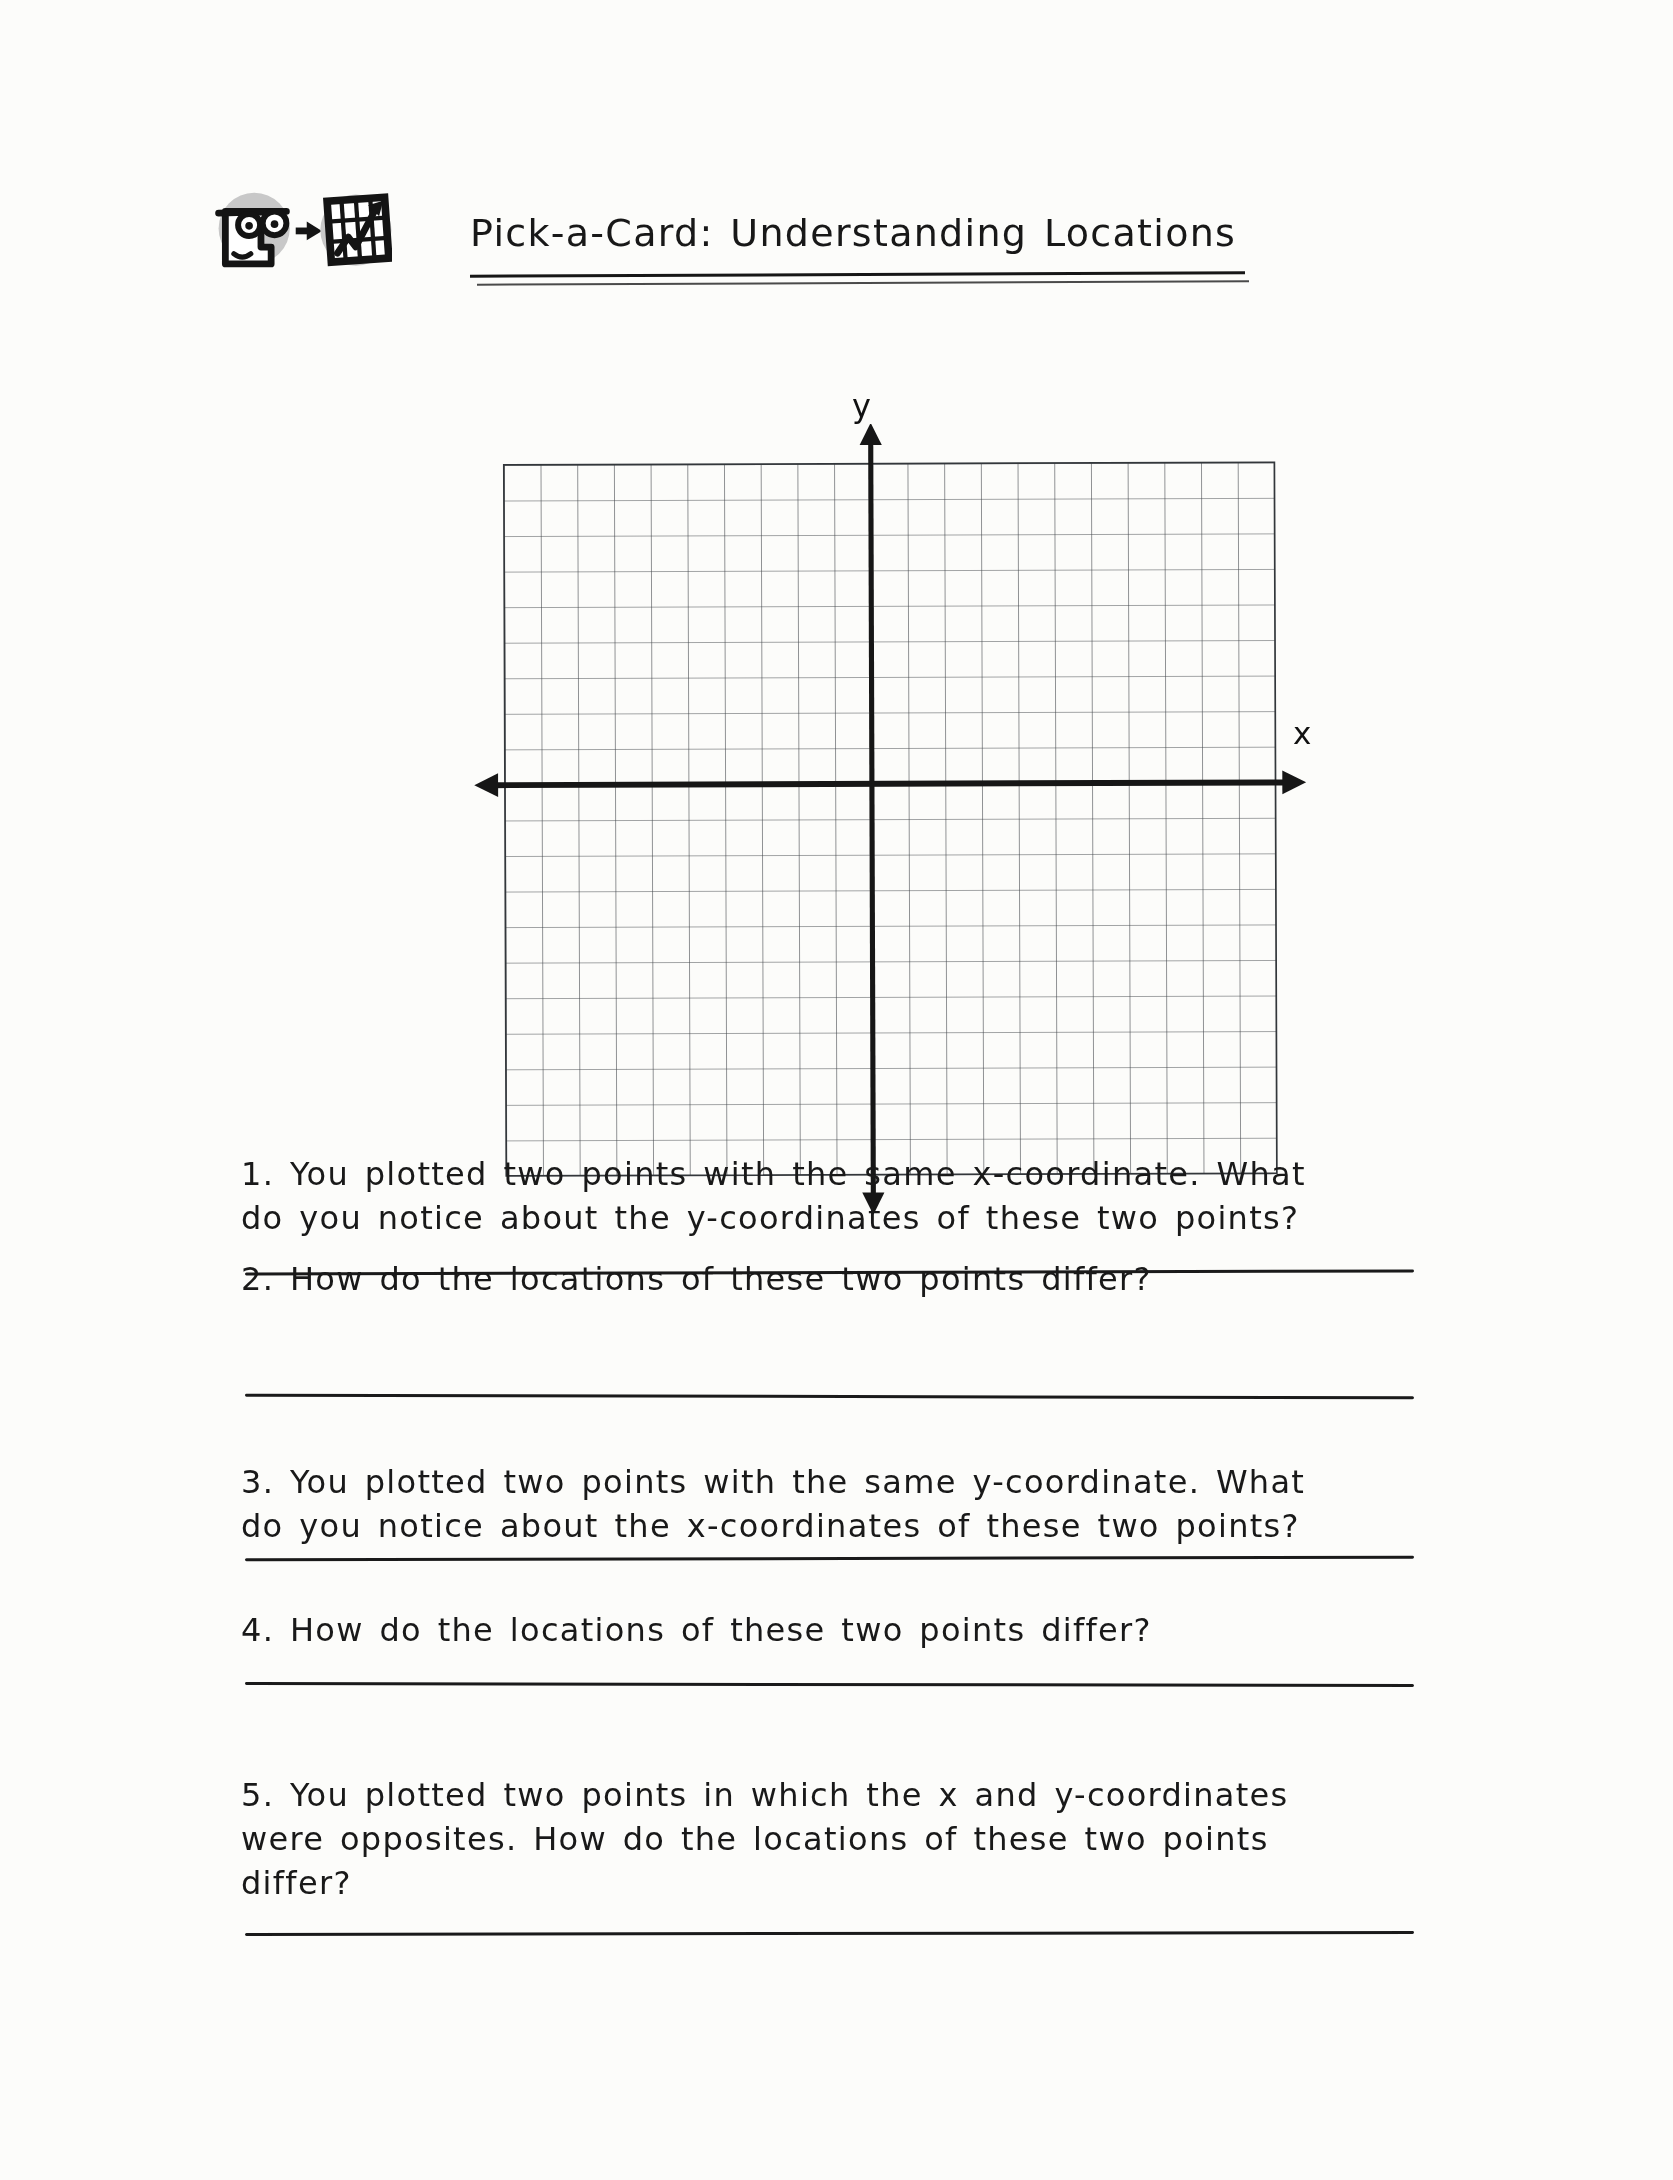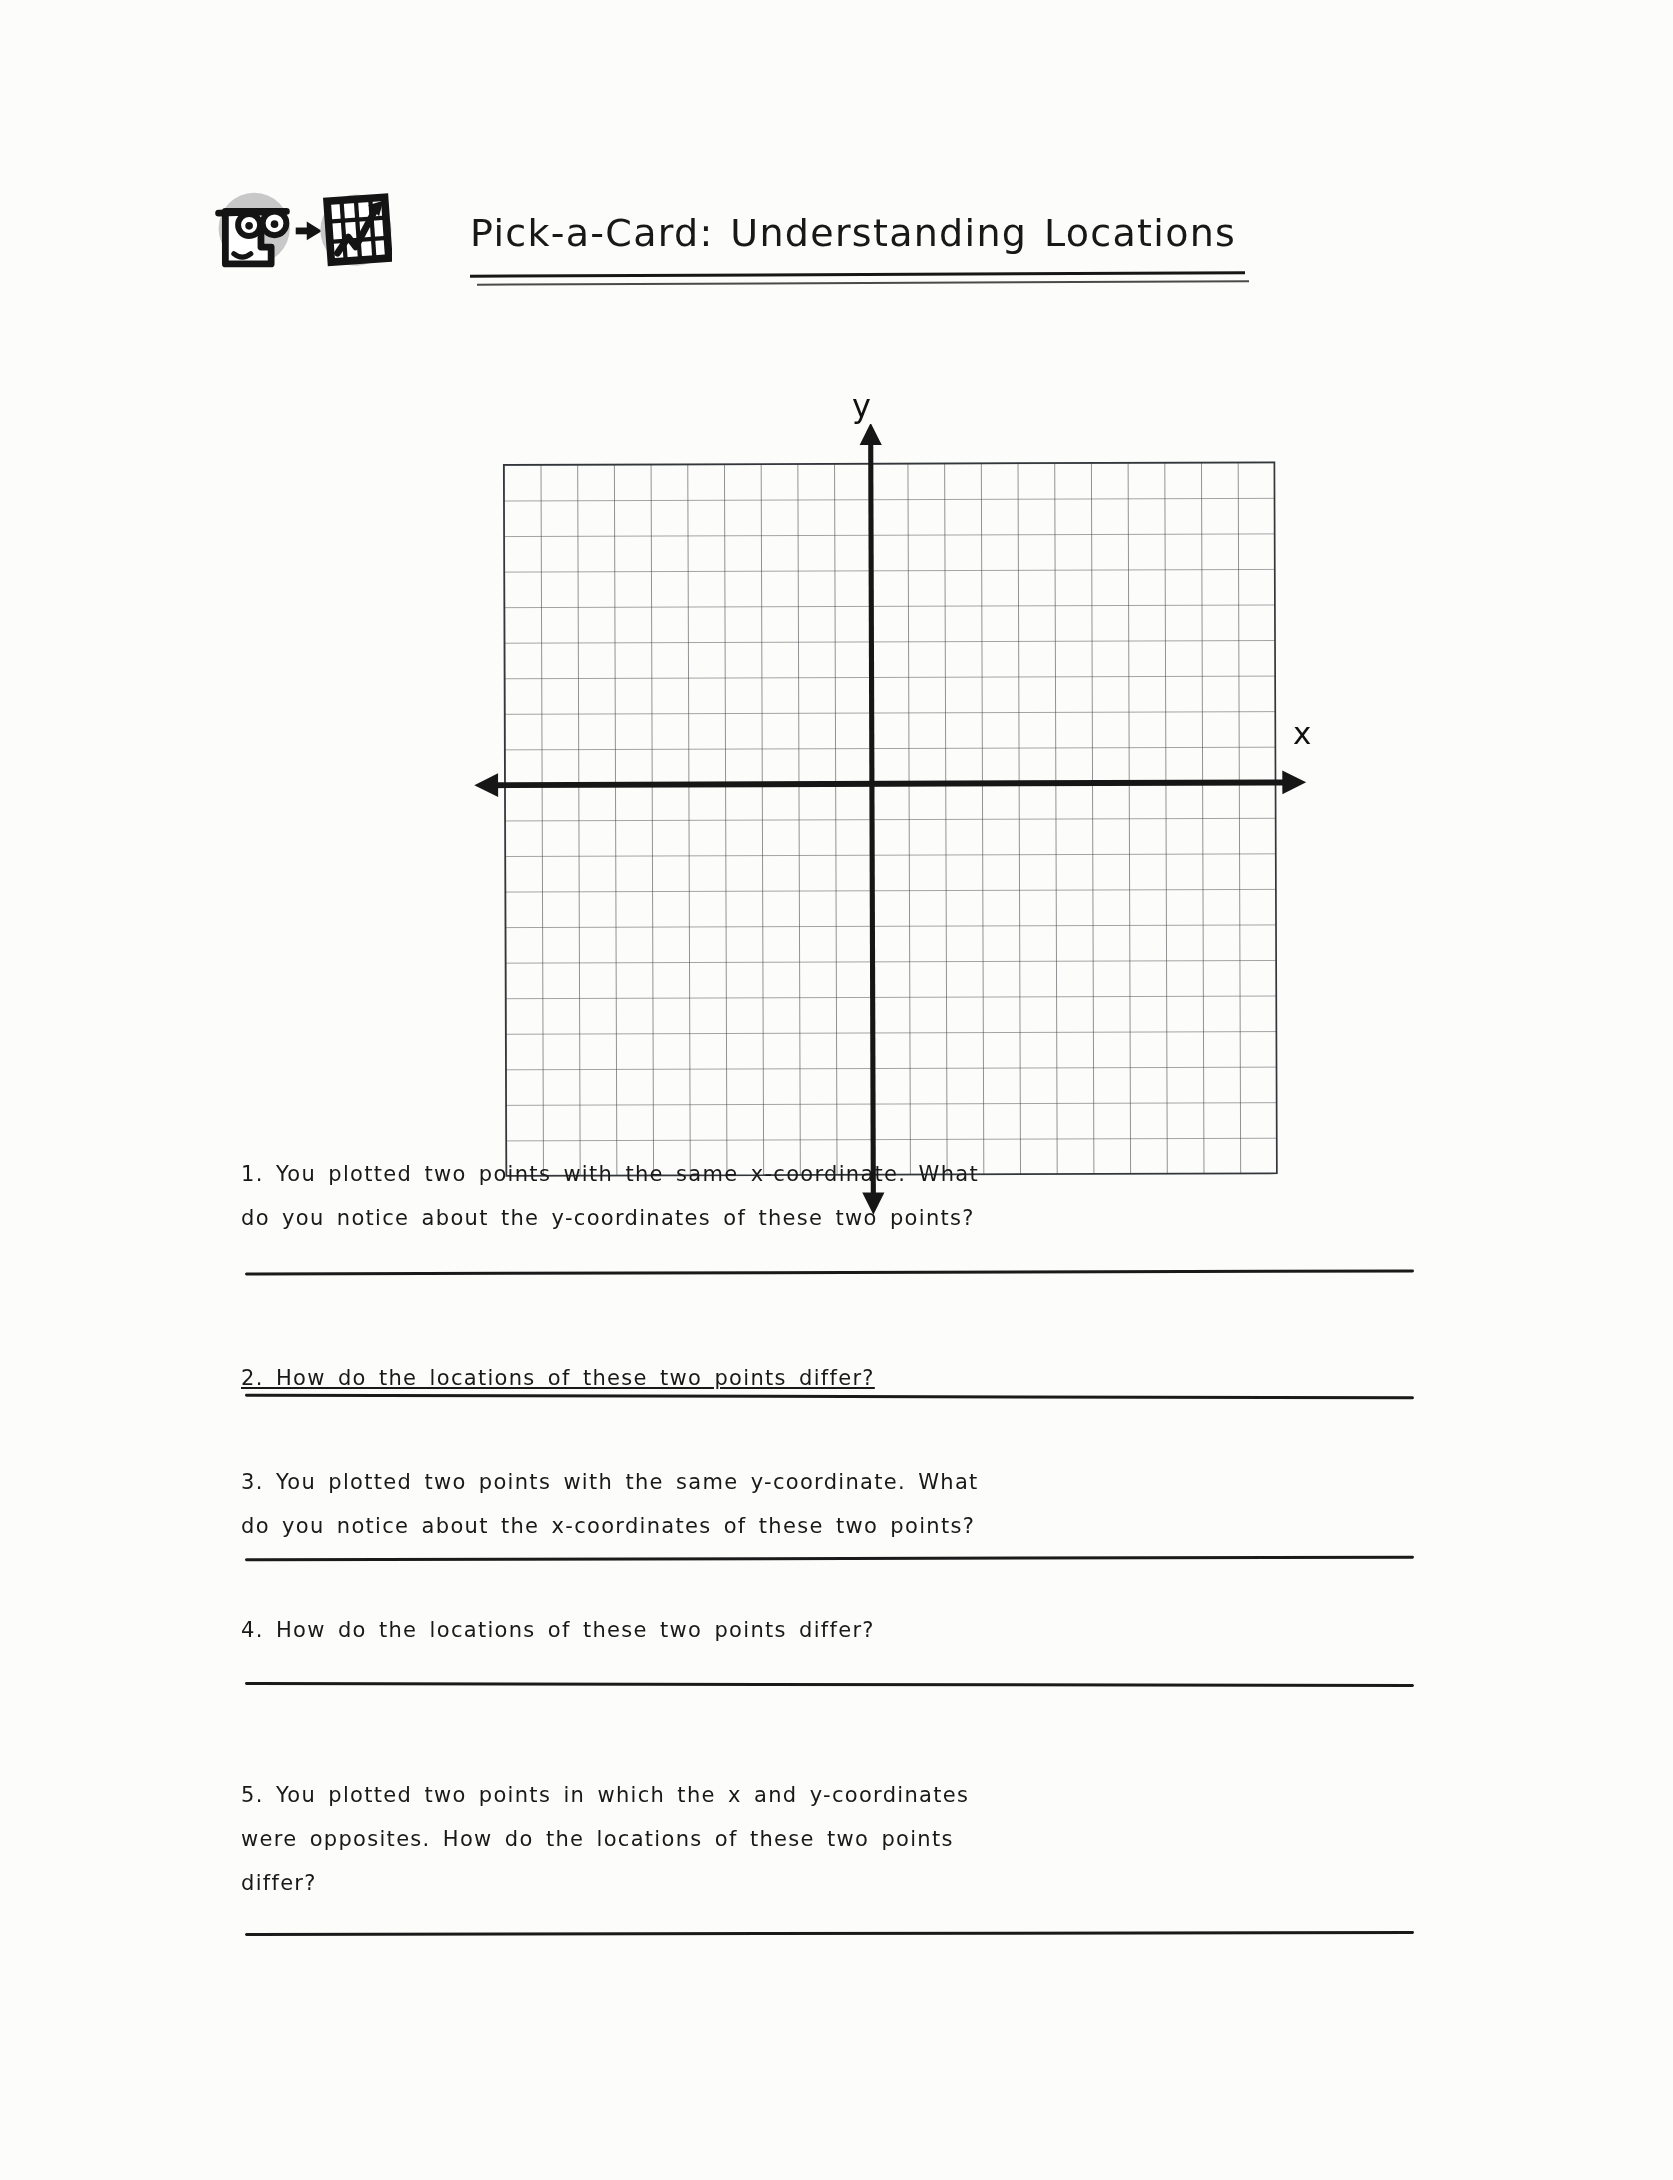--- a/index.html
+++ b/index.html
@@ -94,29 +94,29 @@
   .graph-svg {
     position: absolute;
     left: 0;
     top: 39px;
   }
 
   
   .question {
     position: absolute;
     left: 241px;
-    font-size: 21px;
+    font-size: 32px;
     line-height: 44px;
     letter-spacing: 1.3px;
     word-spacing: 4.3px;
     white-space: nowrap;
     color: #191919;
   }
   .q1 { top: 1152px; }
-  .q2 { top: 1356px; text-decoration: underline; }
+  .q2 { top: 1257px; }
   .q3 { top: 1443px; margin-top: 17px; }
   .q4 { top: 1608px; text-align: right; }
   .q5 { top: 1773px; }
 
   .answer-line {
     position: absolute;
     left: 245px;
     width: 1169px;
     height: 3.4px;
     background: #1a1a1a;

